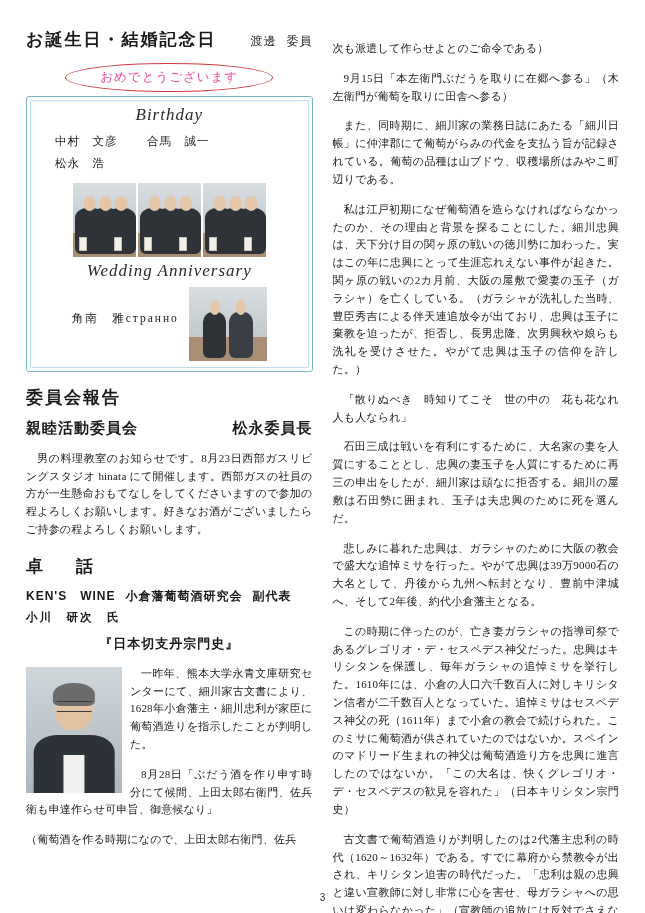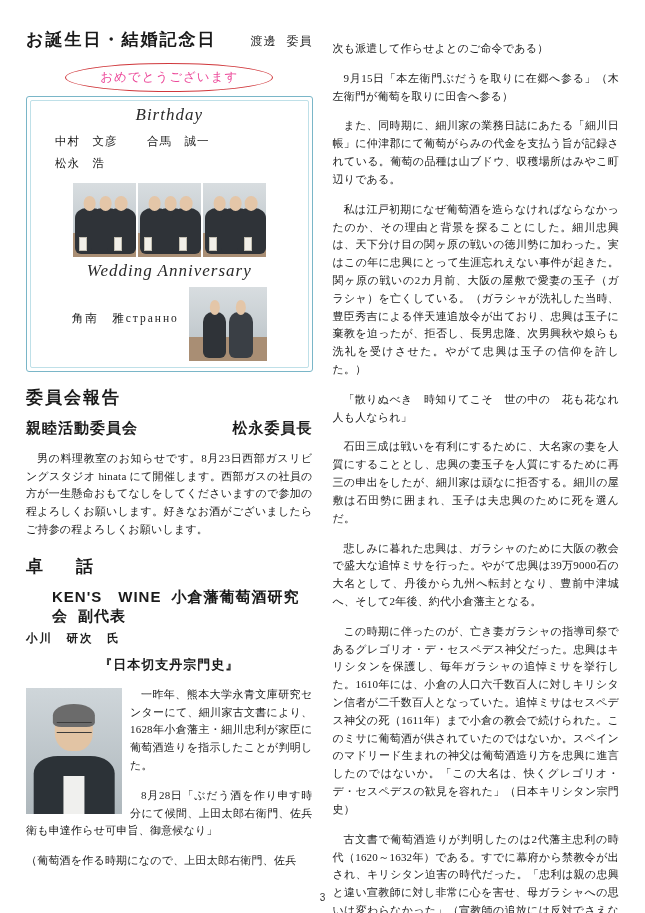--- a/index.html
+++ b/index.html
@@ -201,26 +201,25 @@
   }
 
   .talk-title {
     font-size: 17px;
     font-weight: bold;
     letter-spacing: 8px;
     font-family: Liberation Sans, sans-serif;
     margin: 16px 0 10px 0;
   }
   .talk-meta {
-    font-size: 15px;
+    font-size: 12px;
     font-weight: bold;
     font-family: "Liberation Sans", sans-serif;
     letter-spacing: 1px;
     margin-bottom: 5px;
-    margin-left: 26px;
   }
   .talk-meta .sp { display: inline-block; width: 10px; }
   .talk-person {
     font-size: 11.5px;
     font-weight: bold;
     font-family: "Liberation Sans", sans-serif;
     letter-spacing: 2px;
     margin-bottom: 10px;
   }
   .talk-article-title {

